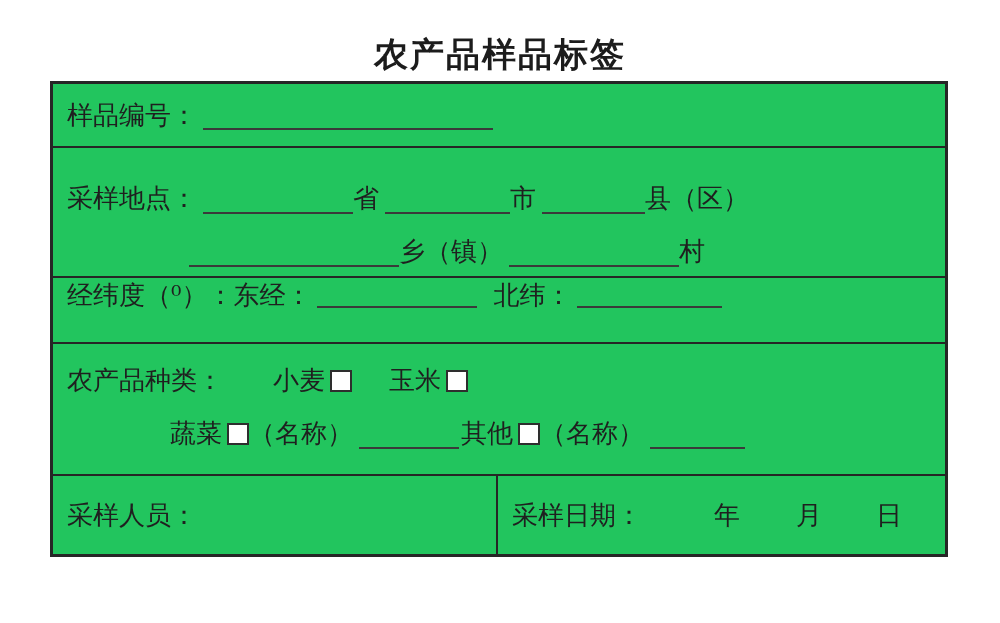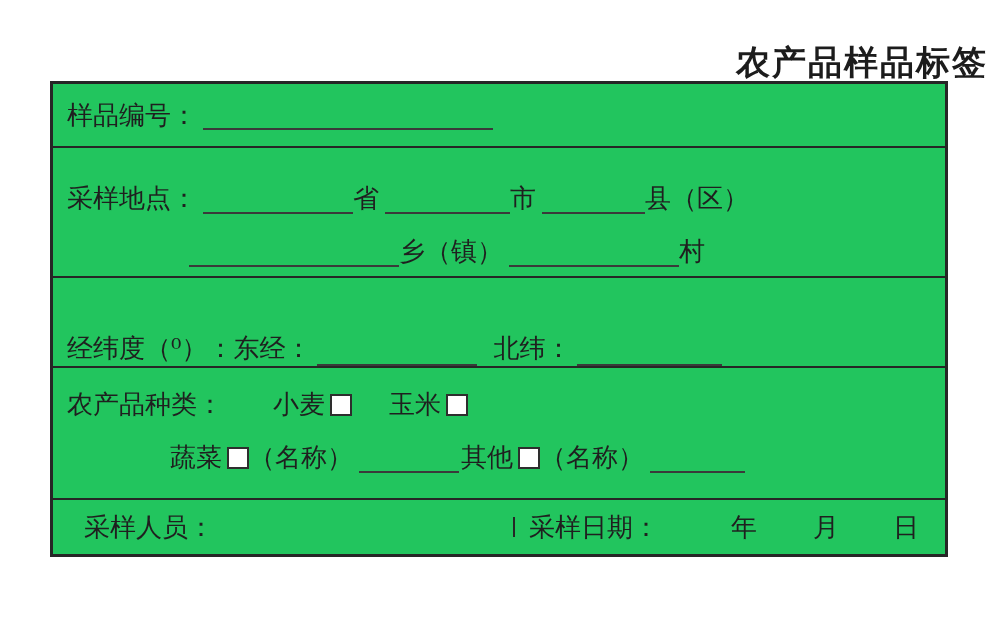--- a/index.html
+++ b/index.html
@@ -5,40 +5,40 @@
   * { box-sizing: border-box; }
   html, body { margin: 0; padding: 0; }
   body {
     width: 1000px; height: 623px;
     background: #ffffff;
     font-family: "DejaVu Serif", "Liberation Serif", serif;
     color: #1f1f1f;
   }
   .sheet { position: relative; width: 1000px; height: 623px; background: #fff; overflow: hidden; }
   .title {
-    margin: 12px; padding-top: 28px;
-    text-align: right;
+    margin: 4px; padding-top: 28px;
+    text-align: center;
     font-size: 34px; font-weight: bold; letter-spacing: 2px;
     color: #1c1c1c;
   }
   .form-table {
     position: absolute; left: 50px; top: 81px; width: 898px;
     border: 3px solid #262626; background: #22c55e;
   }
   .row {
     border-bottom: 2px solid #262626;
     font-size: 26px;
     padding: 0 14px;
   }
   .row:last-child { border-bottom: none; }
   .r1 { height: 64px; display: flex; align-items: center; }
   .r2 { height: 130px; padding-top: 24px; }
-  .r3 { height: 66px; display: flex; align-items: flex-end; margin-top: 24px; }
+  .r3 { height: 66px; display: flex; align-items: flex-start; }
   .r4 { height: 132px; padding-top: 10px; }
-  .r5 { height: 54px; display: flex; align-items: stretch; padding: 17px; }
+  .r5 { height: 78px; display: flex; align-items: stretch; padding: 0; }
   .line { height: 53px; display: flex; align-items: center; }
   .indent-loc { padding-left: 122px; }
   .indent-prod { padding-left: 103px; }
   .lbl { white-space: nowrap; }
   .blank {
     display: inline-block;
     border-bottom: 2px solid #3a3a3a;
     height: 30px;
     margin-left: 6px;
   }

